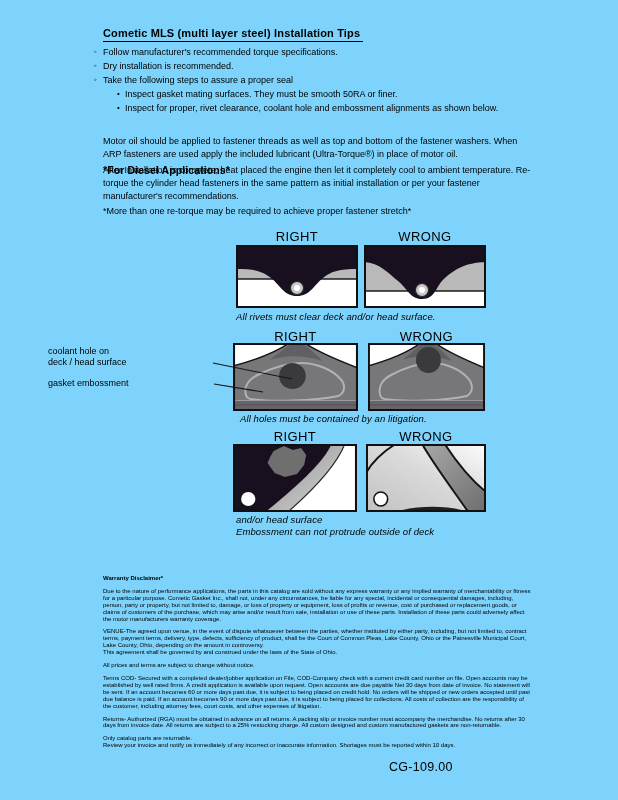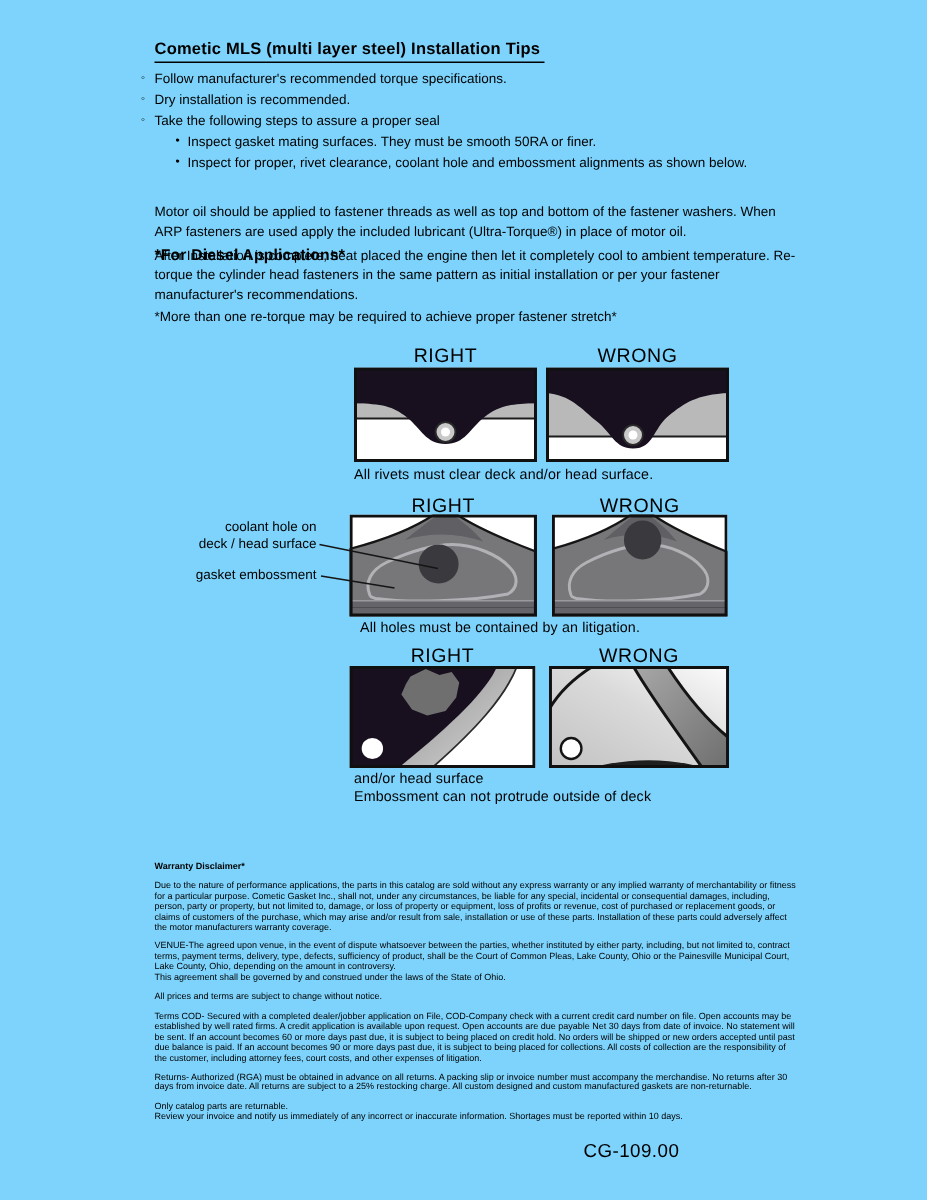--- a/index.html
+++ b/index.html
@@ -8,22 +8,22 @@
   .abs{position:absolute;}
   .title{left:103px;top:27px;font-size:11px;font-weight:bold;letter-spacing:.15px;
          border-bottom:1.5px solid #000;padding:0 3px 2px 0;}
   .tips{left:94px;top:45px;font-size:9px;line-height:13px;width:440px;}
   .tip-row .mk{display:inline-block;width:9px;font-size:7.5px;vertical-align:1px;}
   .tip-sub{padding-left:23px;}
   .tip-sub .mk{width:8px;font-size:8px;}
   .h2{left:103px;top:116px;font-size:10.5px;font-weight:bold;letter-spacing:.1px;margin-top:48px;}
   .para{left:103px;font-size:9px;line-height:13px;width:428px;}
   .figlabel{font-size:13px;text-align:center;letter-spacing:.4px;}
-  .caption{font-size:9.5px;letter-spacing:.1px;}
-  .sidelabel{left:60px;width:151px;text-align:right;font-size:9px;line-height:10.5px;}
+  .caption{font-size:9.5px;letter-spacing:.1px;font-style:italic;}
+  .sidelabel{left:48px;width:151px;text-align:left;font-size:9px;line-height:10.5px;}
   .disc{left:103px;top:575px;width:430px;font-size:6px;line-height:6.9px;}
   .disc p{margin:0 0 6px 0;}
   .disc p.m0{margin:0;}
   .disc .disc-h{font-weight:bold;margin:0 0 6px 0;}
   .footer-code{left:389px;top:760px;font-size:12.5px;letter-spacing:.3px;text-align:center;}
 </style>
 </head>
 <body>
 
 <div class="page">

